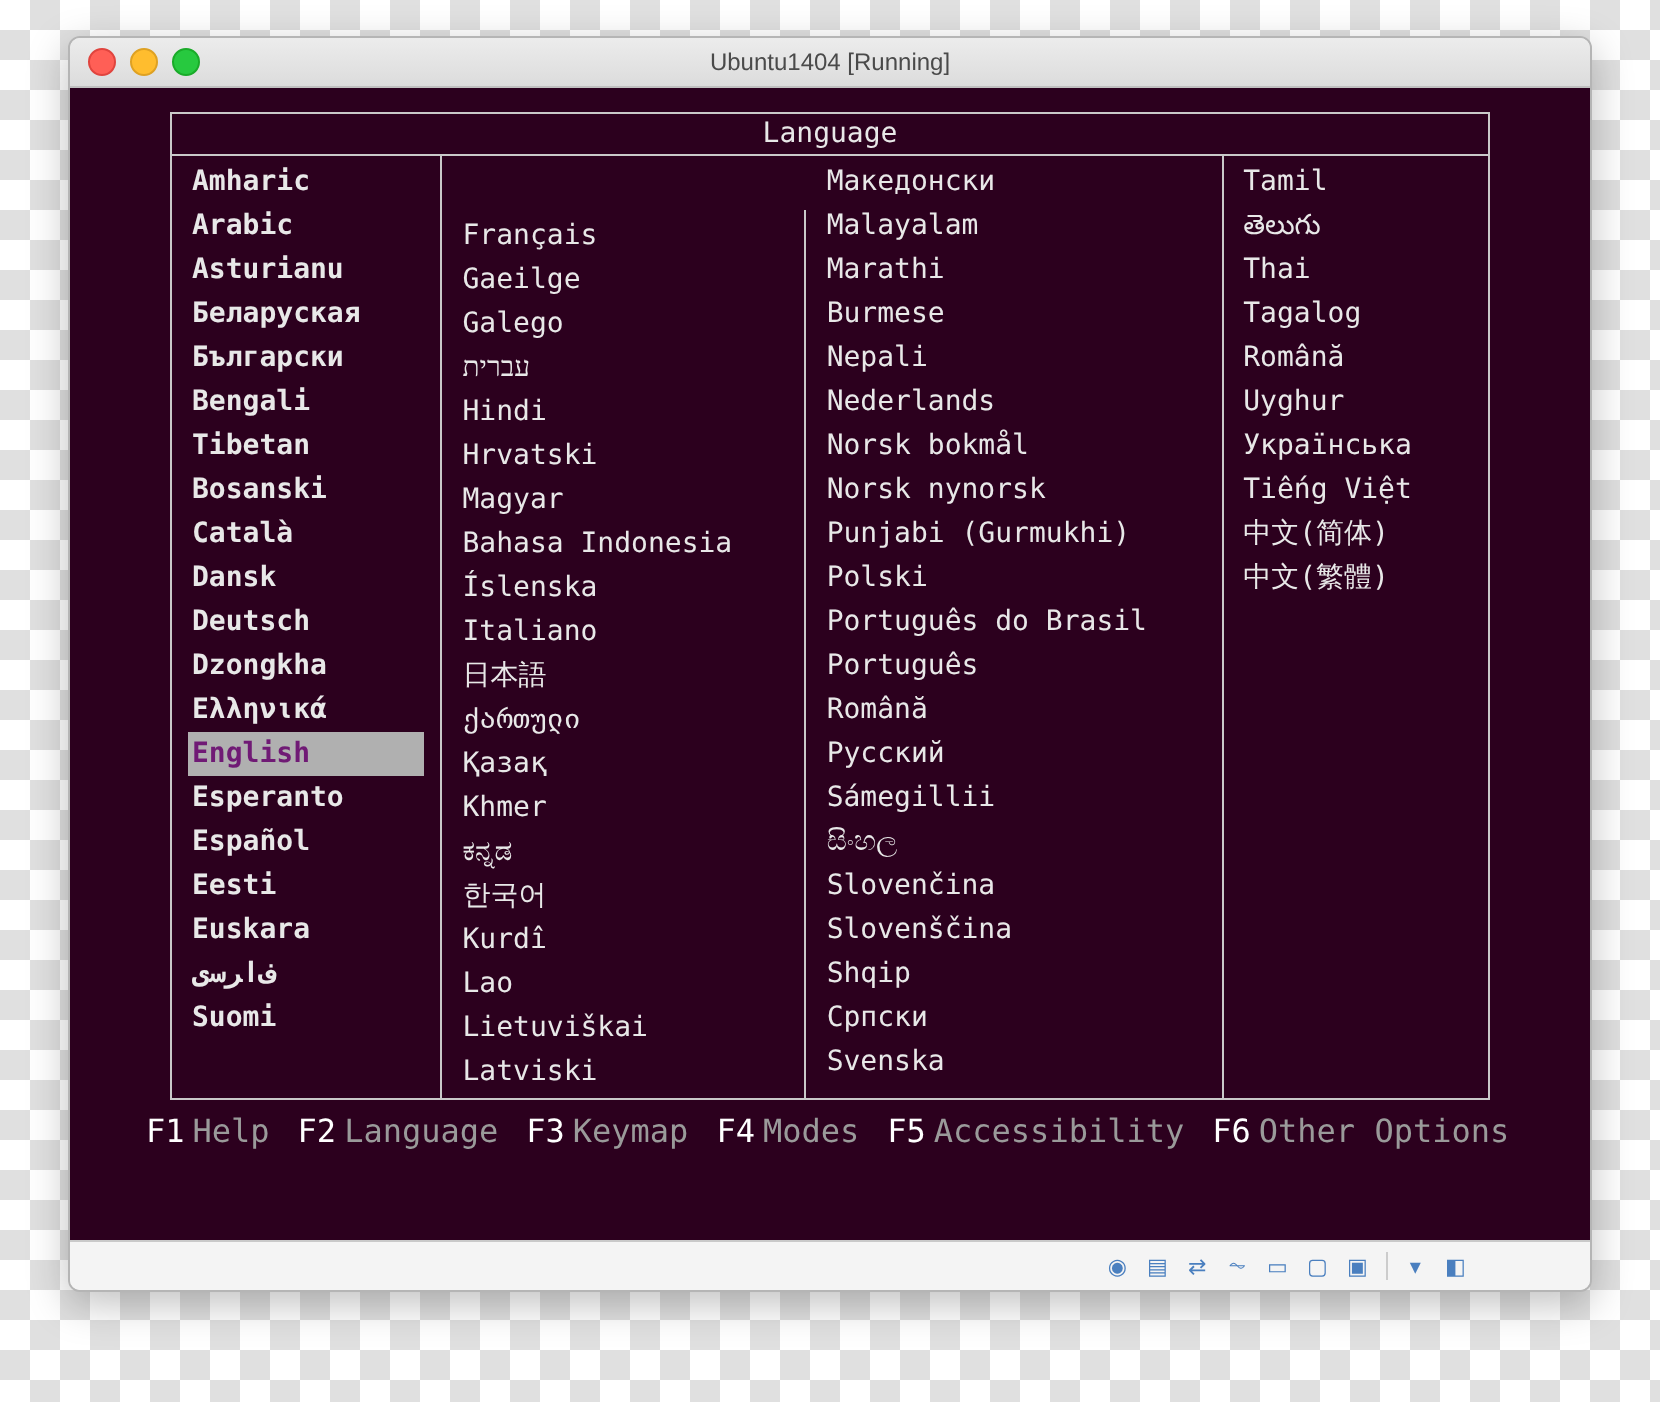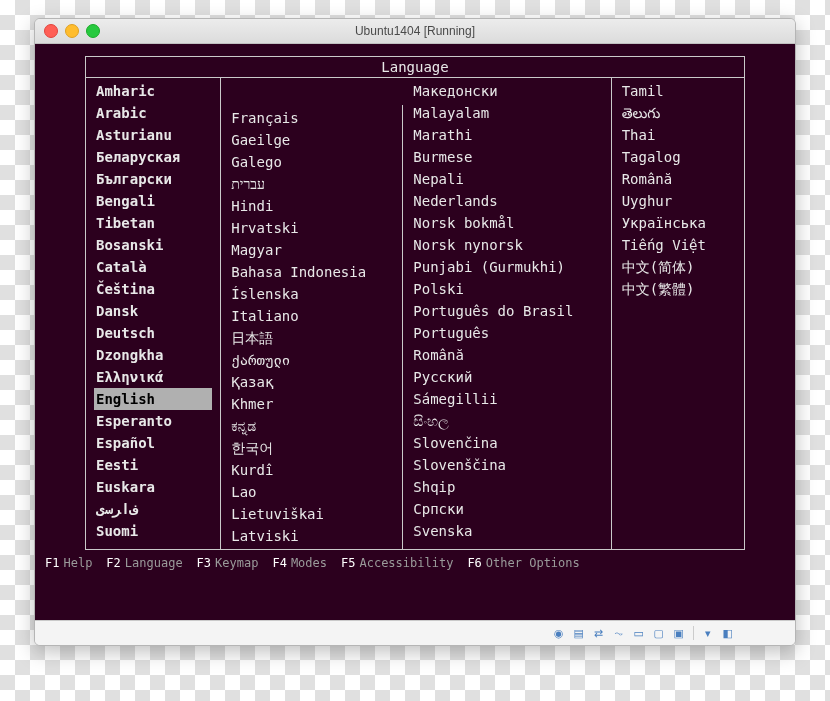--- a/index.html
+++ b/index.html
@@ -89,30 +89,31 @@
   .col2 { width: 200px; }
   .col3 { width: 120px; }
   .lang-item {
     white-space: nowrap;
     line-height: 22px;
     cursor: pointer;
     color: #e8e8e8;
   }
   .selected {
     background: #b0b0b0;
-    color: #000000;
+    color: #701a75;
     padding: 0 2px;
     margin: 0 -2px;
   }
   .fkeys {
     display: flex;
     gap: 14px;
     padding: 6px 10px 4px 10px;
-    font-size: 12px;
+    font-size: 16px;
     color: #d7d7d7;
+    margin-left: 28px;
   }
   .fkey-label { color: #ffffff; }
   .fkey-text { color: #9a9a9a; margin-left: 4px; }
   .statusbar {
     height: 24px;
     background: #f4f4f4;
     border-top: 1px solid #c9c9c9;
     display: flex;
     align-items: center;
     justify-content: flex-end;
@@ -152,21 +153,20 @@
           <div class="col col0">
             <div class="lang-item">Amharic</div>
             <div class="lang-item">Arabic</div>
             <div class="lang-item">Asturianu</div>
             <div class="lang-item">Беларуская</div>
             <div class="lang-item">Български</div>
             <div class="lang-item">Bengali</div>
             <div class="lang-item">Tibetan</div>
             <div class="lang-item">Bosanski</div>
             <div class="lang-item">Català</div>
-            <div class="lang-item">Čeština</div>
             <div class="lang-item">Dansk</div>
             <div class="lang-item">Deutsch</div>
             <div class="lang-item">Dzongkha</div>
             <div class="lang-item">Ελληνικά</div>
             <div class="lang-item selected">English</div>
             <div class="lang-item">Esperanto</div>
             <div class="lang-item">Español</div>
             <div class="lang-item">Eesti</div>
             <div class="lang-item">Euskara</div>
             <div class="lang-item">ﻑﺍﺮﺳی</div>

